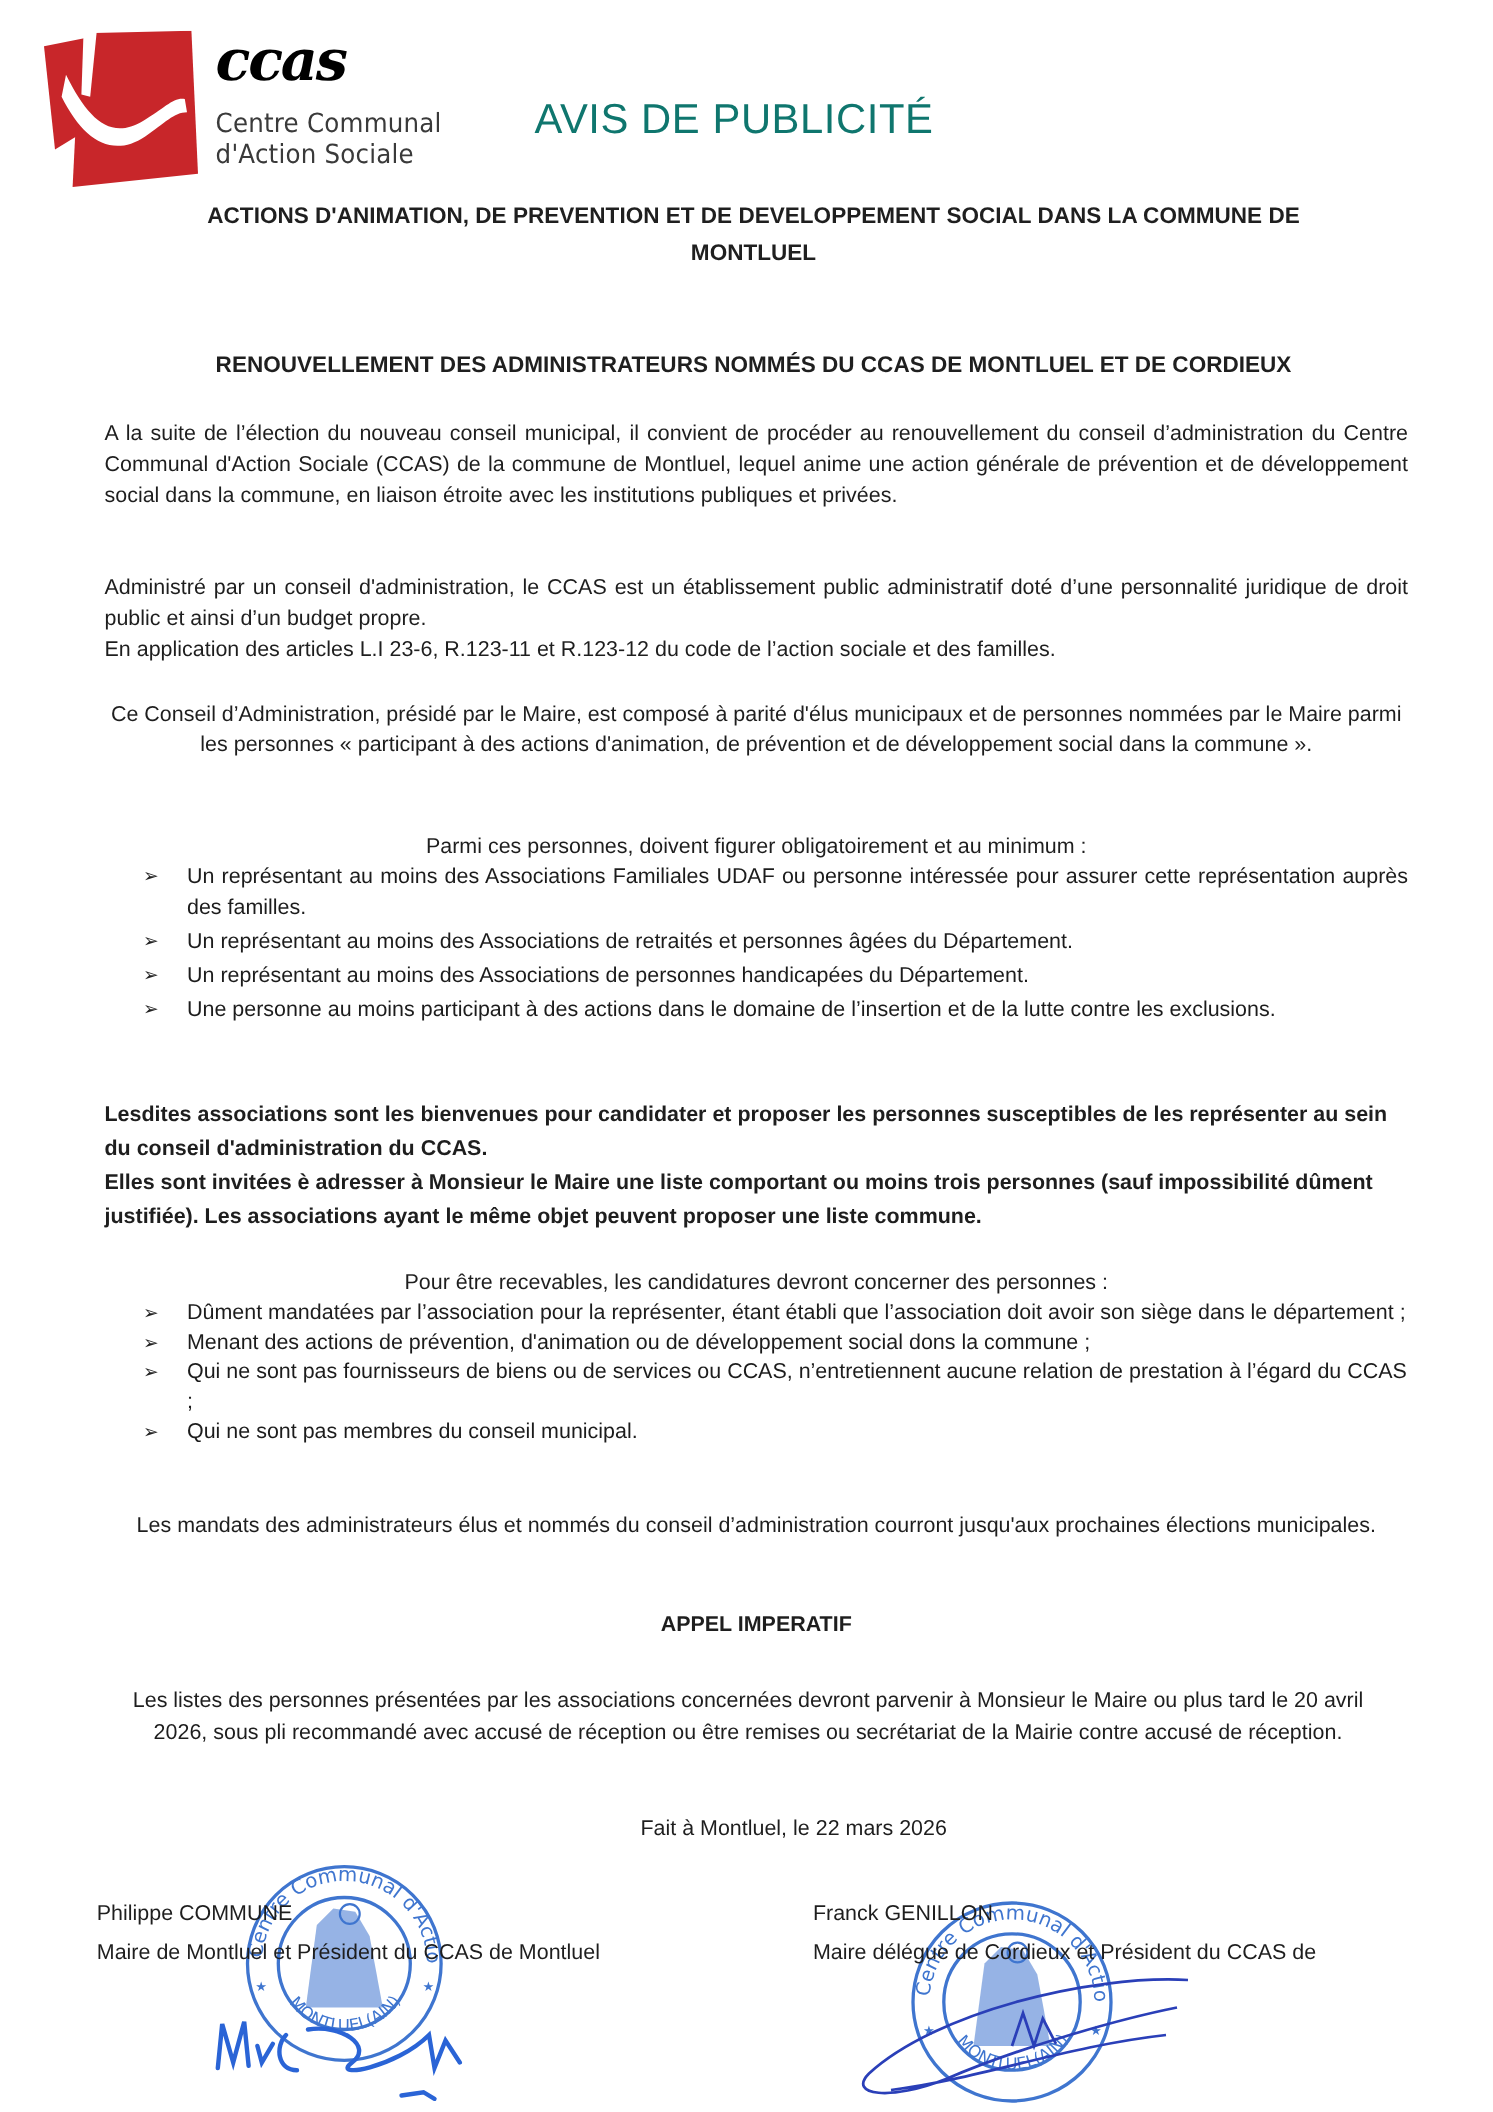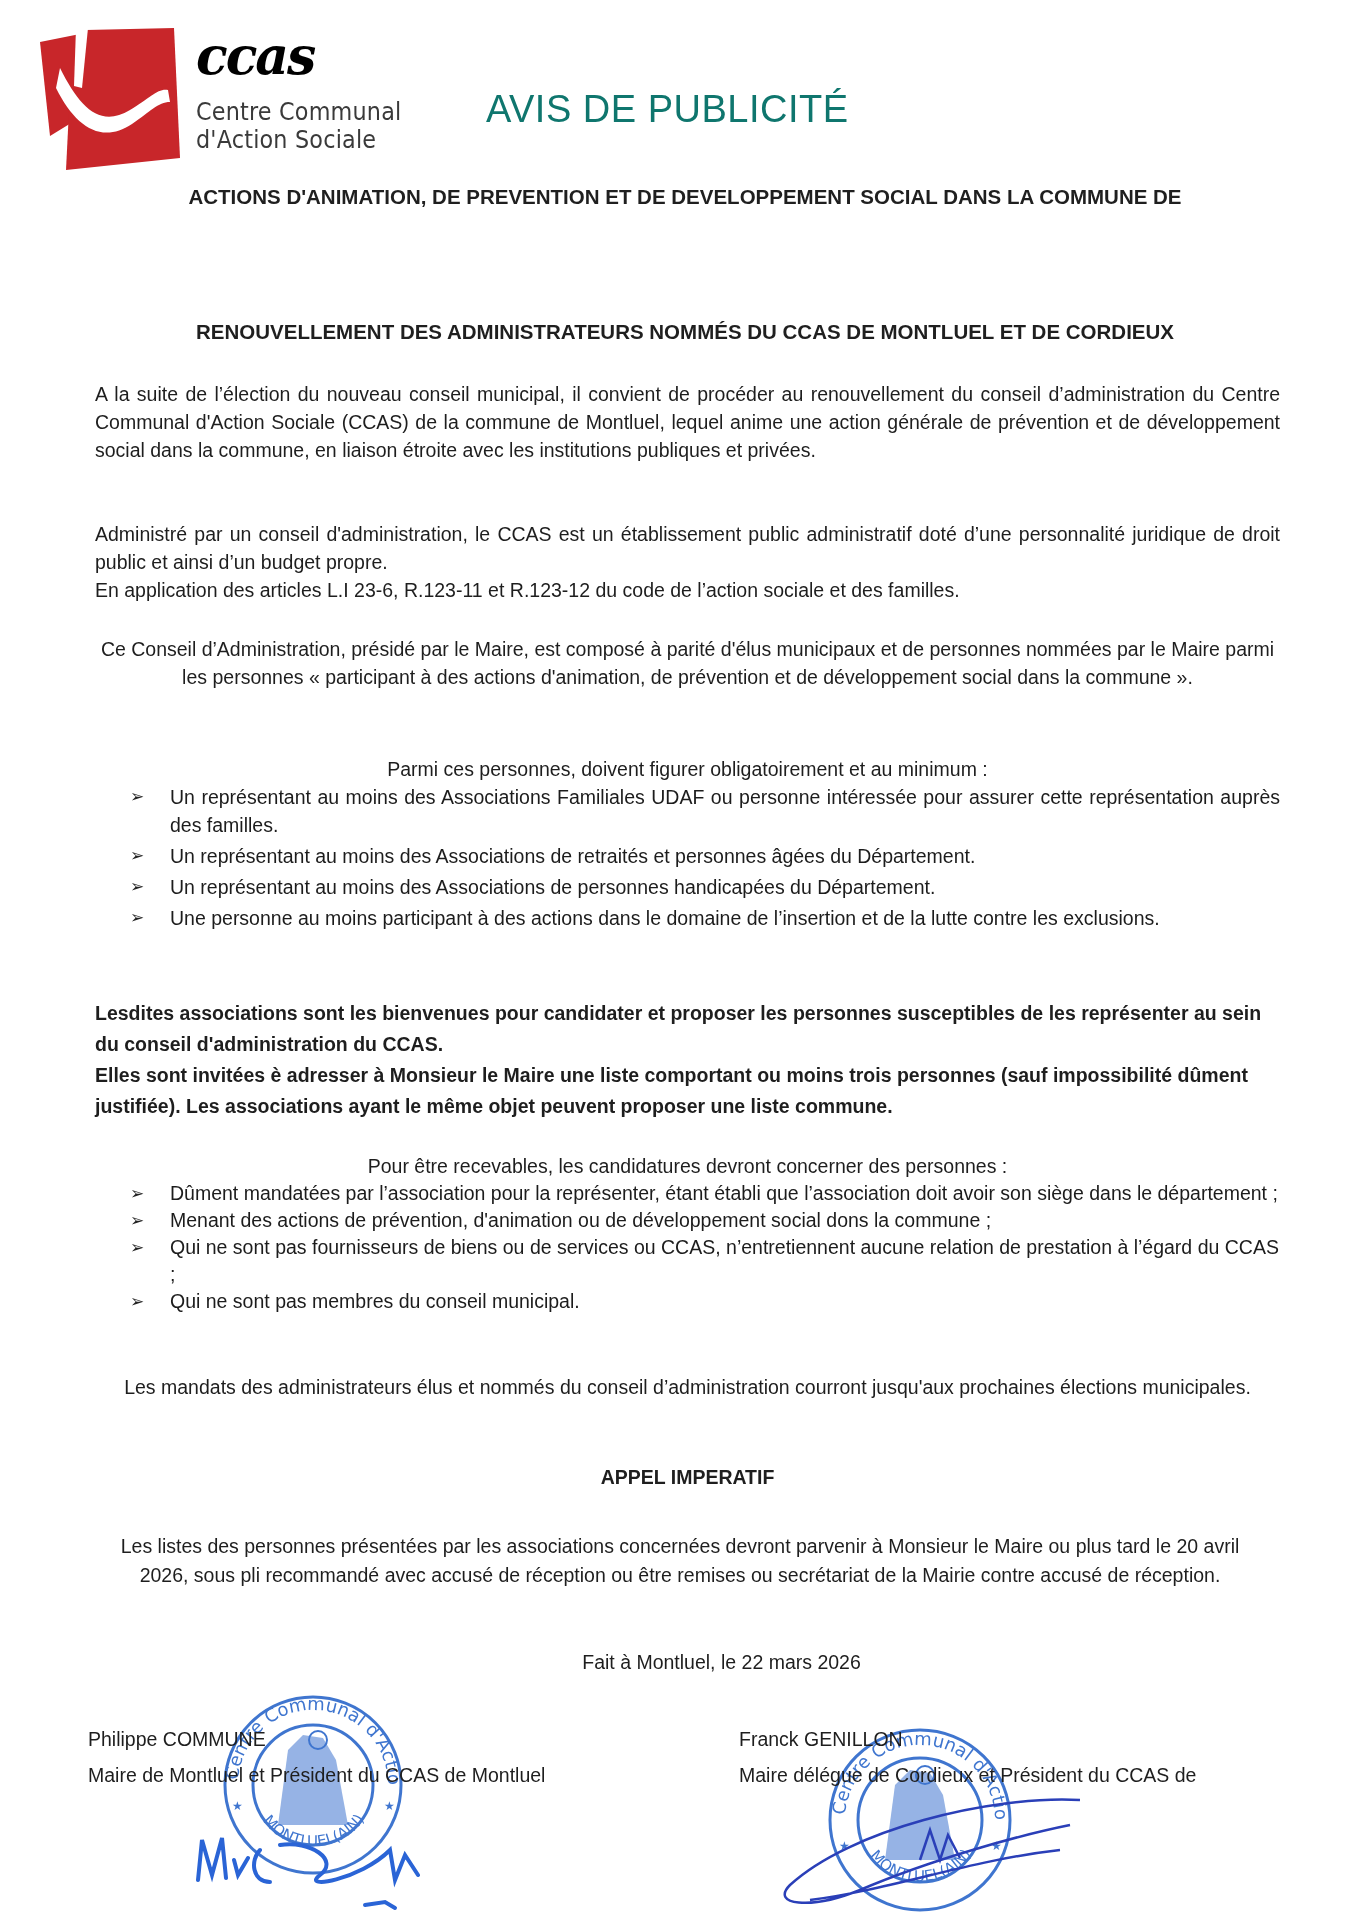--- a/index.html
+++ b/index.html
@@ -55,20 +55,21 @@
   </svg>
 </div>
 <div class="abs logo-ccas">ccas</div>
 <div class="abs logo-line" style="top:100px">Centre Communal</div>
 <div class="abs logo-line" style="top:128px">d'Action Sociale</div>
 
 <div class="abs doc-title">AVIS DE PUBLICITÉ</div>
 
 <div class="abs heading-main">
   <div>ACTIONS D'ANIMATION, DE PREVENTION ET DE DEVELOPPEMENT SOCIAL DANS LA COMMUNE DE</div>
+  <div>MONTLUEL</div>
 </div>
 <div class="abs heading-sub">RENOUVELLEMENT DES ADMINISTRATEURS NOMMÉS DU CCAS DE MONTLUEL ET DE CORDIEUX</div>
 
 <div class="abs para" style="top:380px">A la suite de l’élection du nouveau conseil municipal, il convient de procéder au renouvellement du conseil d’administration du Centre Communal d'Action Sociale (CCAS) de la commune de Montluel, lequel anime une action générale de prévention et de développement social dans la commune, en liaison étroite avec les institutions publiques et privées.</div>
 
 <div class="abs para" style="top:520px">
   <div>Administré par un conseil d'administration, le CCAS est un établissement public administratif doté d’une personnalité juridique de droit public et ainsi d’un budget propre.</div>
   <div style="text-align:left">En application des articles L.I 23-6, R.123-11 et R.123-12 du code de l’action sociale et des familles.</div>
 </div>
 

